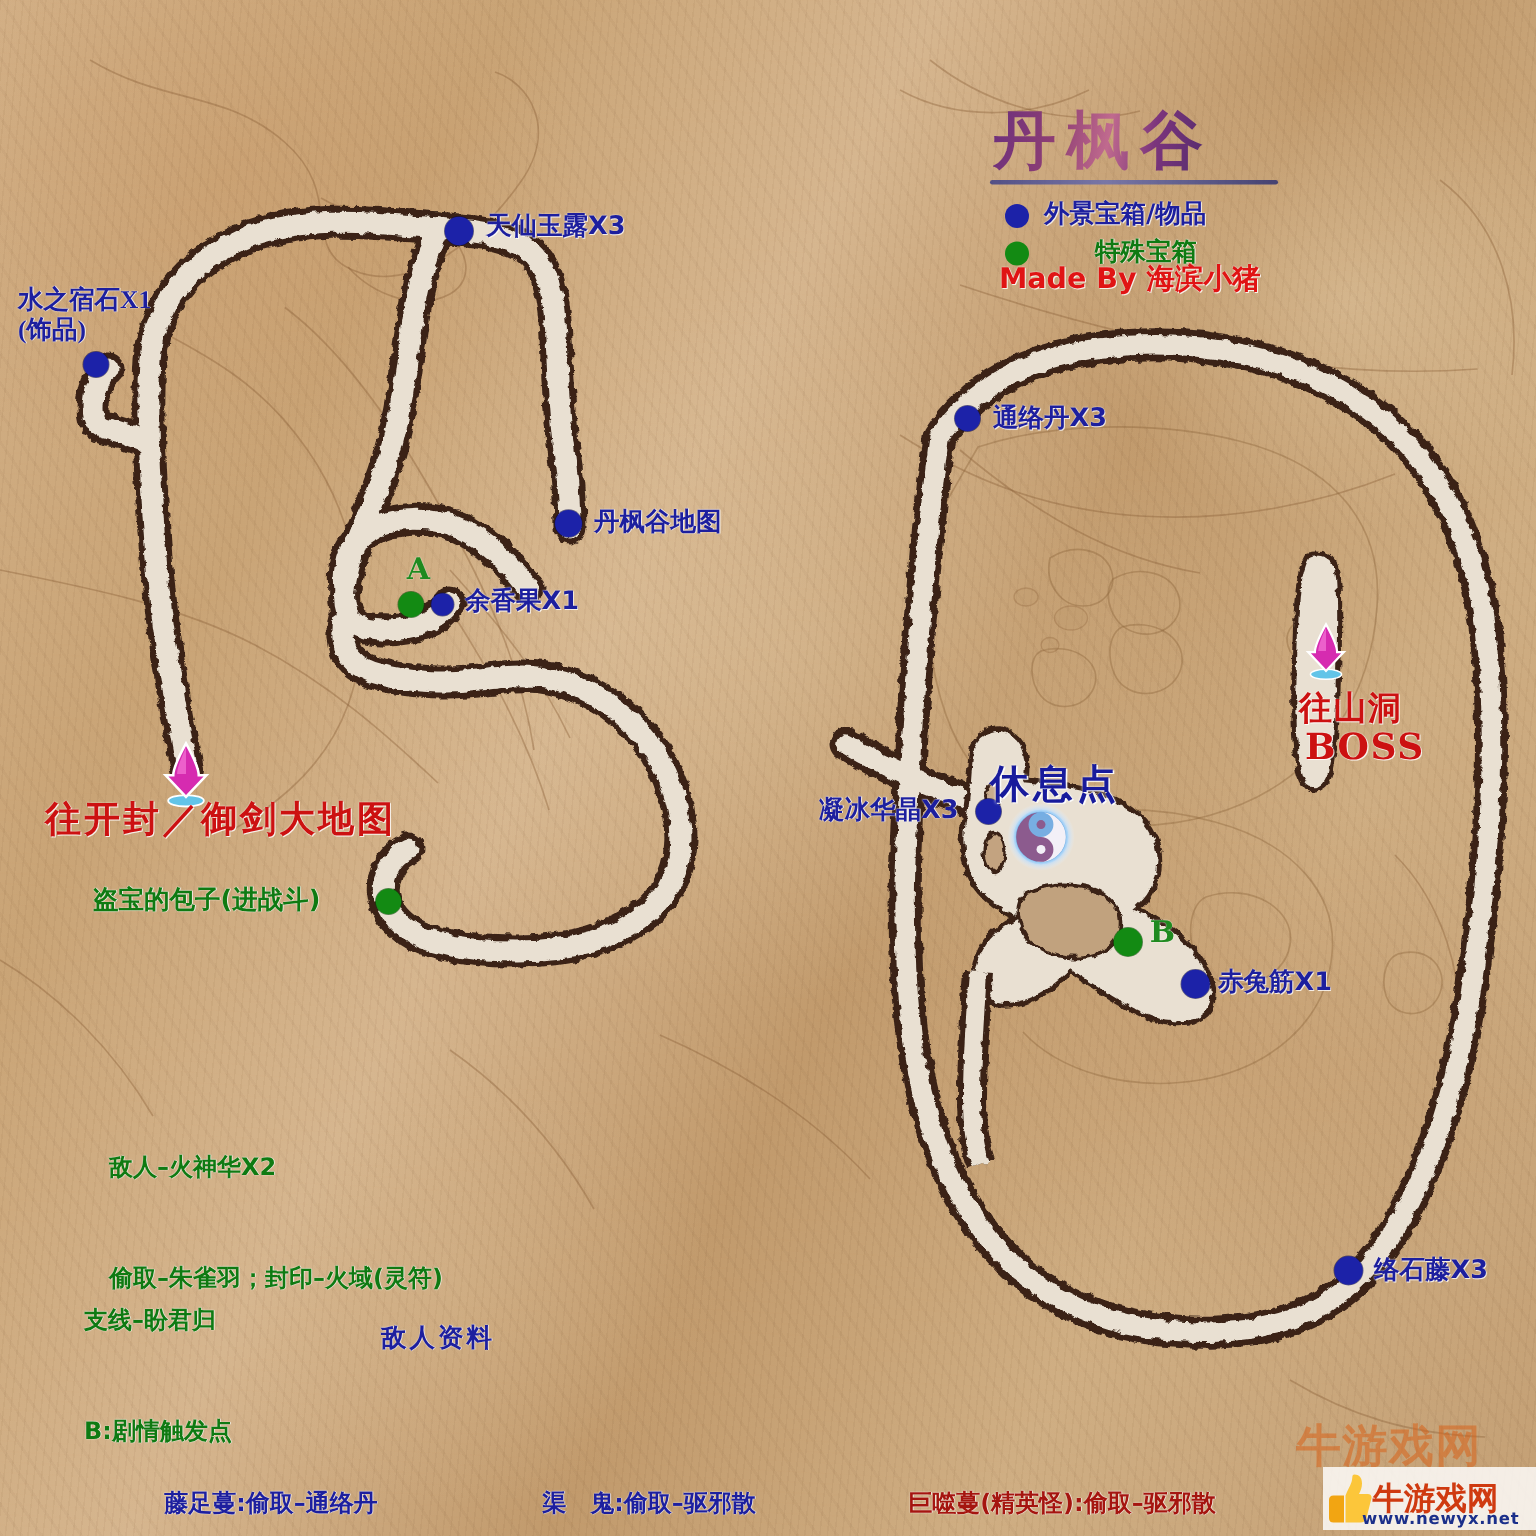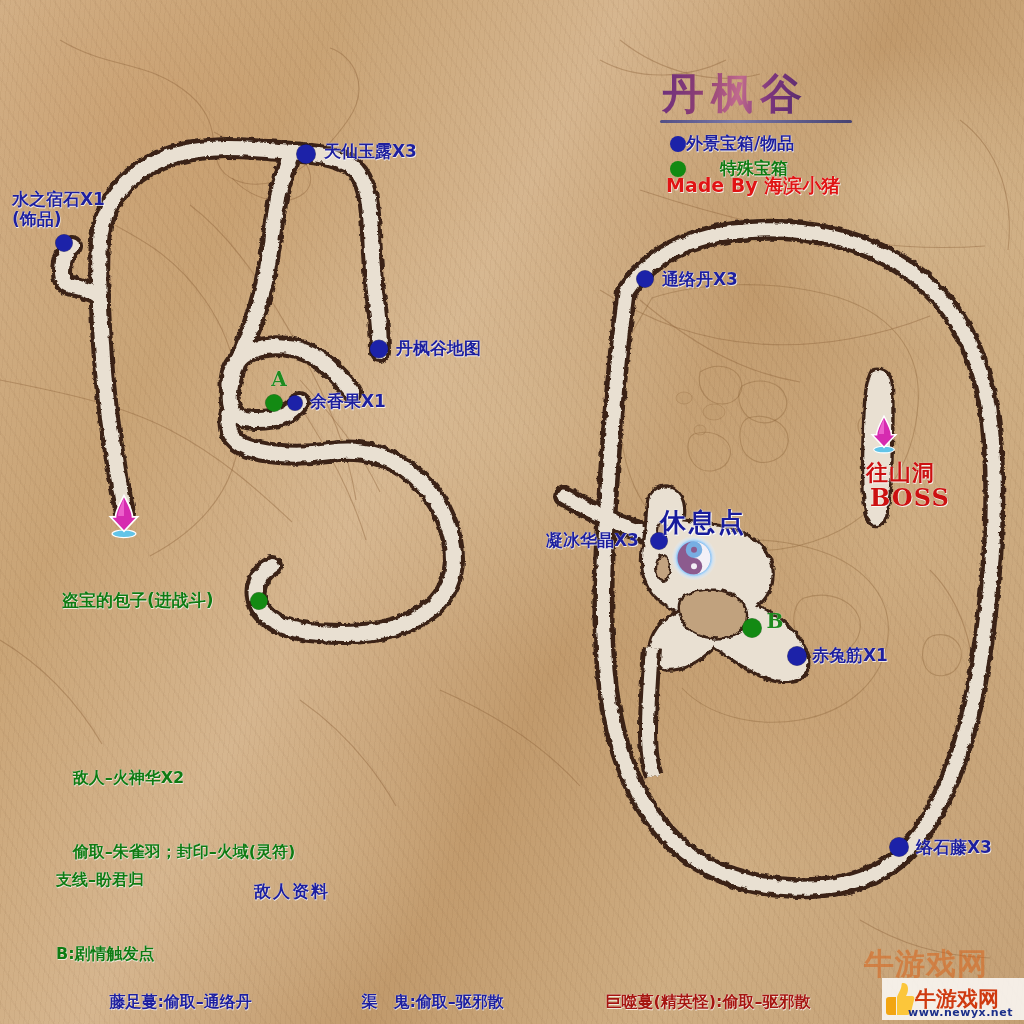--- a/index.html
+++ b/index.html
@@ -60,21 +60,21 @@
     background:linear-gradient(100deg,#6b2f7d 0%,#8f3f74 30%,#c06a8e 52%,#7b357c 72%,#4e2a6b 100%);
     -webkit-background-clip:text; background-clip:text; color:transparent;
     text-shadow:none;
     font-family:"DejaVu Serif","Liberation Serif",serif;
   }
   #title-rule {
     position:absolute; left:660px; top:120px; width:192px; height:3px;
     background:linear-gradient(90deg,#3d3f86,#6b6fae 40%,#2f3170 100%);
     border-radius:2px; opacity:.85;
   }
-  .legend-row { position:absolute; display:flex; align-items:center; }
+  .legend-row { position:absolute; display:flex; align-items:center; gap:10px; }
   .legend-sw  { width:16px; height:16px; border-radius:50%; }
 
   #made-by { position:absolute; left:666px; top:173px; font-size:19px; font-weight:bold;
              color:#e01414; text-shadow:0 0 1px #fff,.7px .7px 0 rgba(255,255,255,.8);
              font-family:"DejaVu Sans","Liberation Sans",sans-serif; }
 
   #rest-label { position:absolute; left:660px; top:505px; font-size:26px; font-weight:bold;
                 color:#181b9c; letter-spacing:3px;
                 text-shadow:0 0 2px #fff,1px 1px 0 rgba(255,255,255,.9); }
 
@@ -259,21 +259,21 @@
   <span class="dot blue" style="left:379px; top:349px; width:18px; height:18px;"></span>
   <span class="dot blue" style="left:295px; top:403px; width:15px; height:15px;"></span>
   <span class="dot green" style="left:274px; top:403px; width:17px; height:17px;"></span>
   <span class="dot green" style="left:259px; top:601px; width:17px; height:17px;"></span>
   <span class="dot blue" style="left:645px; top:279px; width:17px; height:17px;"></span>
   <span class="dot blue" style="left:659px; top:541px; width:17px; height:17px;"></span>
   <span class="dot green" style="left:752px; top:628px; width:19px; height:19px;"></span>
   <span class="dot blue" style="left:797px; top:656px; width:19px; height:19px;"></span>
   <span class="dot blue" style="left:899px; top:847px; width:19px; height:19px;"></span>
 
-  <div class="lbl blue" style="left:12px; top:190px;">
+  <div class="lbl blue" style="left:12px; top:190px;font-family:Liberation Serif, serif;">
     <div style="white-space:pre-line;">水之宿石X1
 (饰品)</div>
   </div>
   <div class="lbl blue" style="left:324px; top:142px;">天仙玉露X3</div>
   <div class="lbl blue" style="left:396px; top:339px;">丹枫谷地图</div>
   <div class="lbl blue" style="left:310px; top:392px;">余香果X1</div>
   <div class="lbl green" style="left:62px; top:591px;">盗宝的包子(进战斗)</div>
   <div class="lbl blue" style="left:662px; top:270px;">通络丹X3</div>
   <div class="lbl blue" style="left:546px; top:531px;">凝冰华晶X3</div>
   <div class="lbl blue" style="left:812px; top:646px;">赤兔筋X1</div>
@@ -302,20 +302,21 @@
     <circle cx="50" cy="32" r="6.5" fill="#8c5b8e"></circle>
     <circle cx="50" cy="68" r="6.5" fill="#f3f0f7"></circle>
     <circle cx="50" cy="50" r="38" fill="none" stroke="#a9d4f7" stroke-width="3" opacity=".8"></circle>
   </svg>
 
   <svg class="arrow" style="left:124px; top:516px;" viewBox="0 0 40 54">
     <ellipse cx="20" cy="48" rx="14" ry="4.5" fill="#62c4e8" stroke="#fff" stroke-width="1.4"></ellipse>
     <path d="M20 3 C14 14 10 22 10 28 L4 28 L20 45 L36 28 L30 28 C30 22 26 14 20 3 Z" fill="#d62bb0" stroke="#ffffff" stroke-width="2"></path>
     <path d="M20 6 C16 15 13 22 13 27 L20 27 Z" fill="#f06ad0" opacity=".85"></path>
   </svg>
+  <div class="lbl red" style="left:30px; top:533px; font-size:24px; letter-spacing:2px;">往开封／御剑大地图</div>
 
   <svg class="arrow" style="left:884px; top:434px; width:30px; height:40px;" viewBox="0 0 40 54">
     <ellipse cx="20" cy="48" rx="14" ry="4.5" fill="#62c4e8" stroke="#fff" stroke-width="1.4"></ellipse>
     <path d="M20 3 C14 14 10 22 10 28 L4 28 L20 45 L36 28 L30 28 C30 22 26 14 20 3 Z" fill="#d62bb0" stroke="#ffffff" stroke-width="2"></path>
     <path d="M20 6 C16 15 13 22 13 27 L20 27 Z" fill="#f06ad0" opacity=".85"></path>
   </svg>
   <div class="lbl red" style="left:866px; top:460px; font-size:22px; letter-spacing:1px;">往山洞</div>
   <div class="lbl red" style="left:870px; top:484px; font-size:24px; letter-spacing:1px;
               font-family:'DejaVu Serif','Liberation Serif',serif;">BOSS</div>
 

